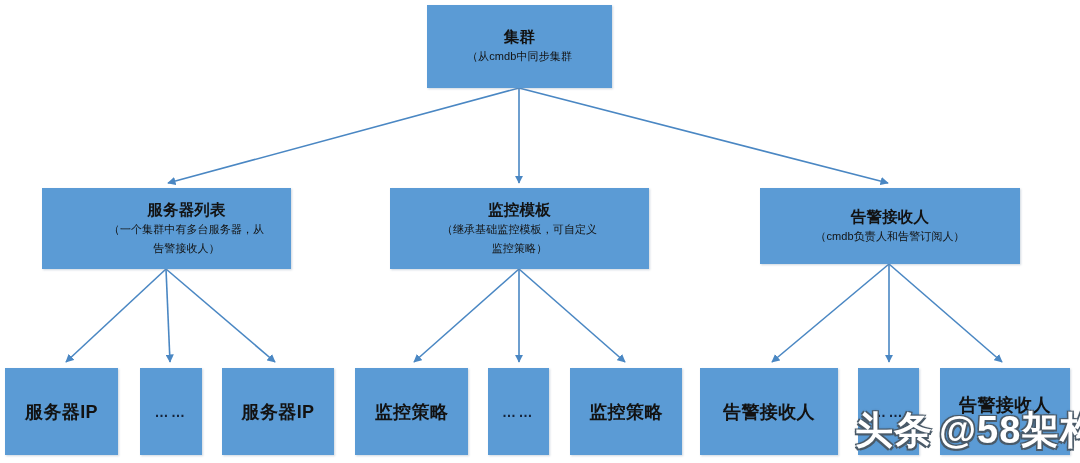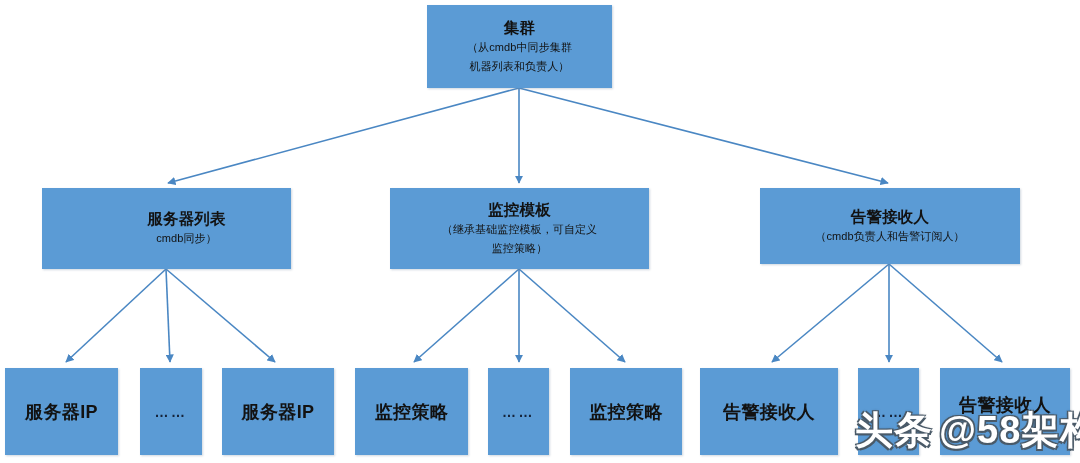--- a/index.html
+++ b/index.html
@@ -109,26 +109,26 @@
 
       <path d="M 889 264 L 772 362"></path>
       <path d="M 889 264 L 889 362"></path>
       <path d="M 889 264 L 1002 362"></path>
     </g>
   </svg>
 
   <div class="node" style="left:427px; top:5px; width:185px; height:83px;">
     <div class="title">集群</div>
     <div class="desc">（从cmdb中同步集群</div>
-    <div class="desc">机器列表和负责人）</div>
   </div>
 
   <div class="node" style="left:42px; top:188px; width:249px; height:81px;padding-left:40px;">
     <div class="title">服务器列表</div>
-    <div class="desc">cmdb同步）</div>
+    <div class="desc">（一个集群中有多台服务器，从</div>
+    <div class="desc">告警接收人）</div>
   </div>
 
   <div class="node" style="left:390px; top:188px; width:259px; height:81px;">
     <div class="title">监控模板</div>
     <div class="desc">（继承基础监控模板，可自定义</div>
     <div class="desc">监控策略）</div>
   </div>
 
   <div class="node" style="left:760px; top:188px; width:260px; height:76px;">
     <div class="title">告警接收人</div>

